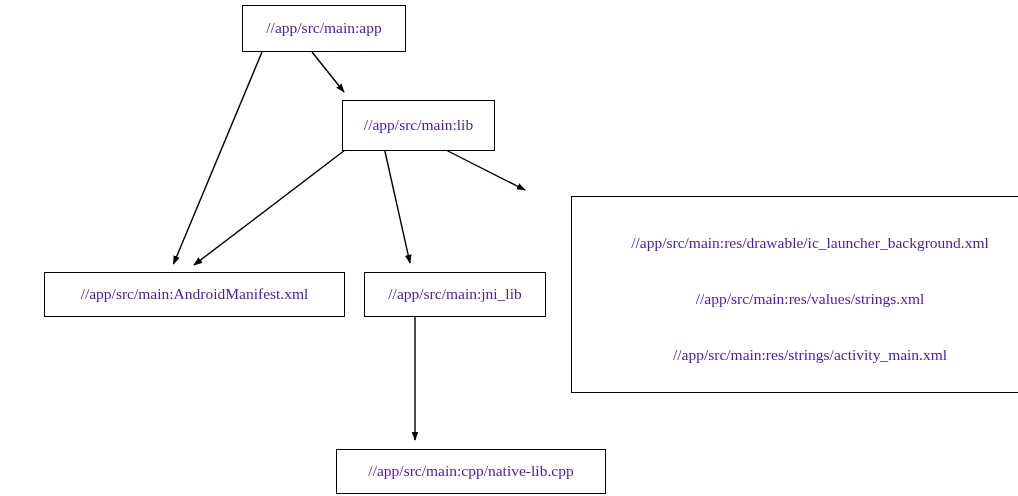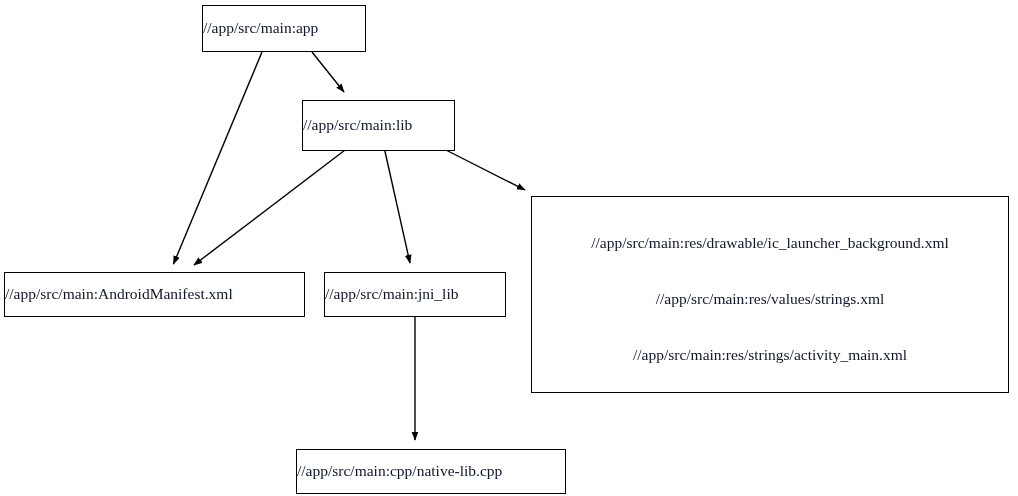--- a/index.html
+++ b/index.html
@@ -23,26 +23,28 @@
     height: 496px;
     pointer-events: none;
   }
   .node {
     position: absolute;
     box-sizing: border-box;
     border: 1px solid #000000;
     background: #ffffff;
     display: flex;
     align-items: center;
+    justify-content: center;
     text-align: center;
-    color: #0f172a;
+    color: #4c1d95;
     font-size: 15.5px;
     line-height: 18.6px;
     white-space: pre;
     z-index: 2;
+    margin-left: 40px;
   }
   .node.multi {
     display: block;
     padding-top: 0;
   }
   .node .ml {
     display: block;
     text-align: center;
     font-size: 15.5px;
     line-height: 18.6px;

